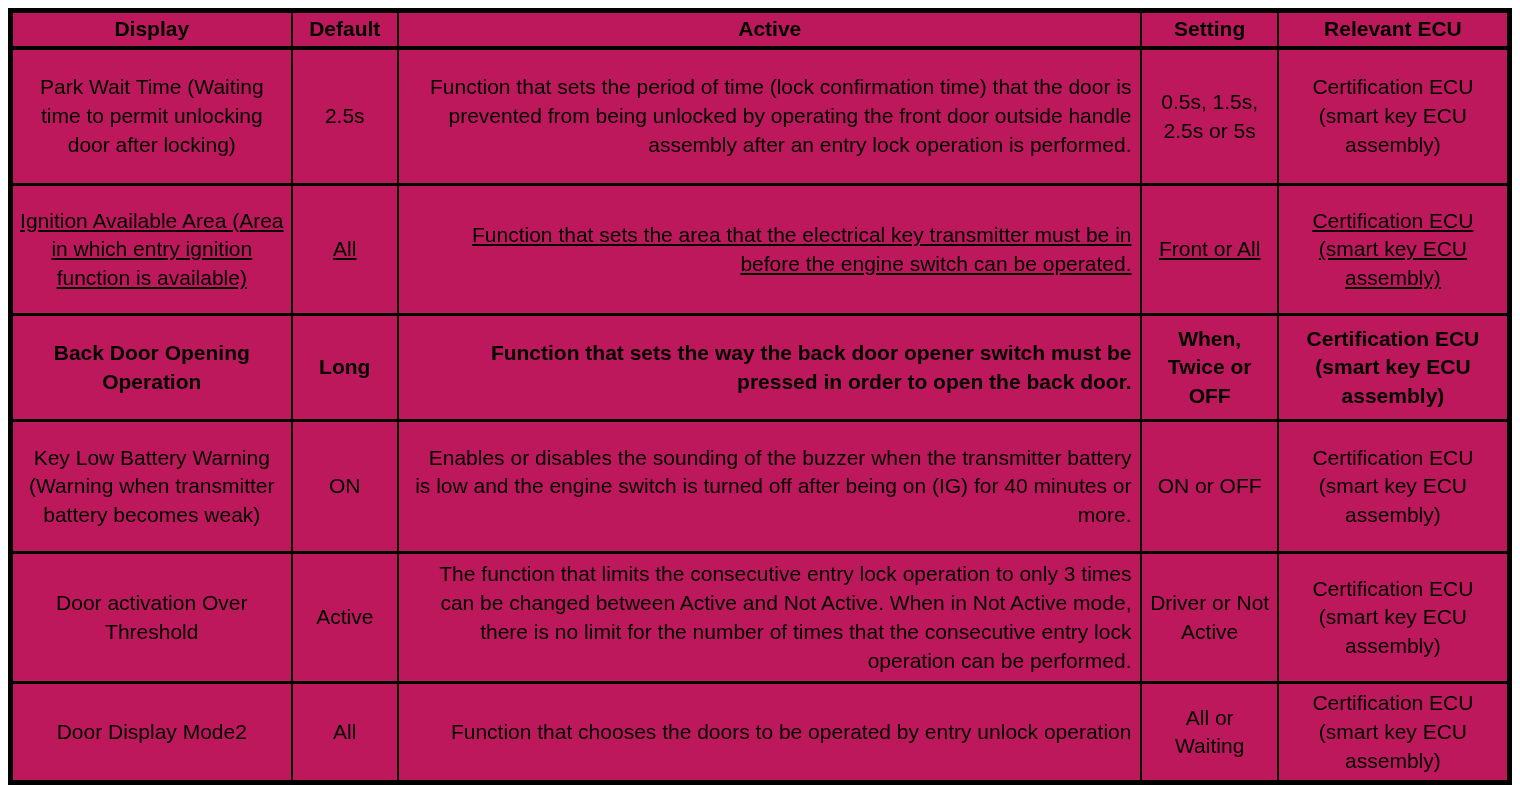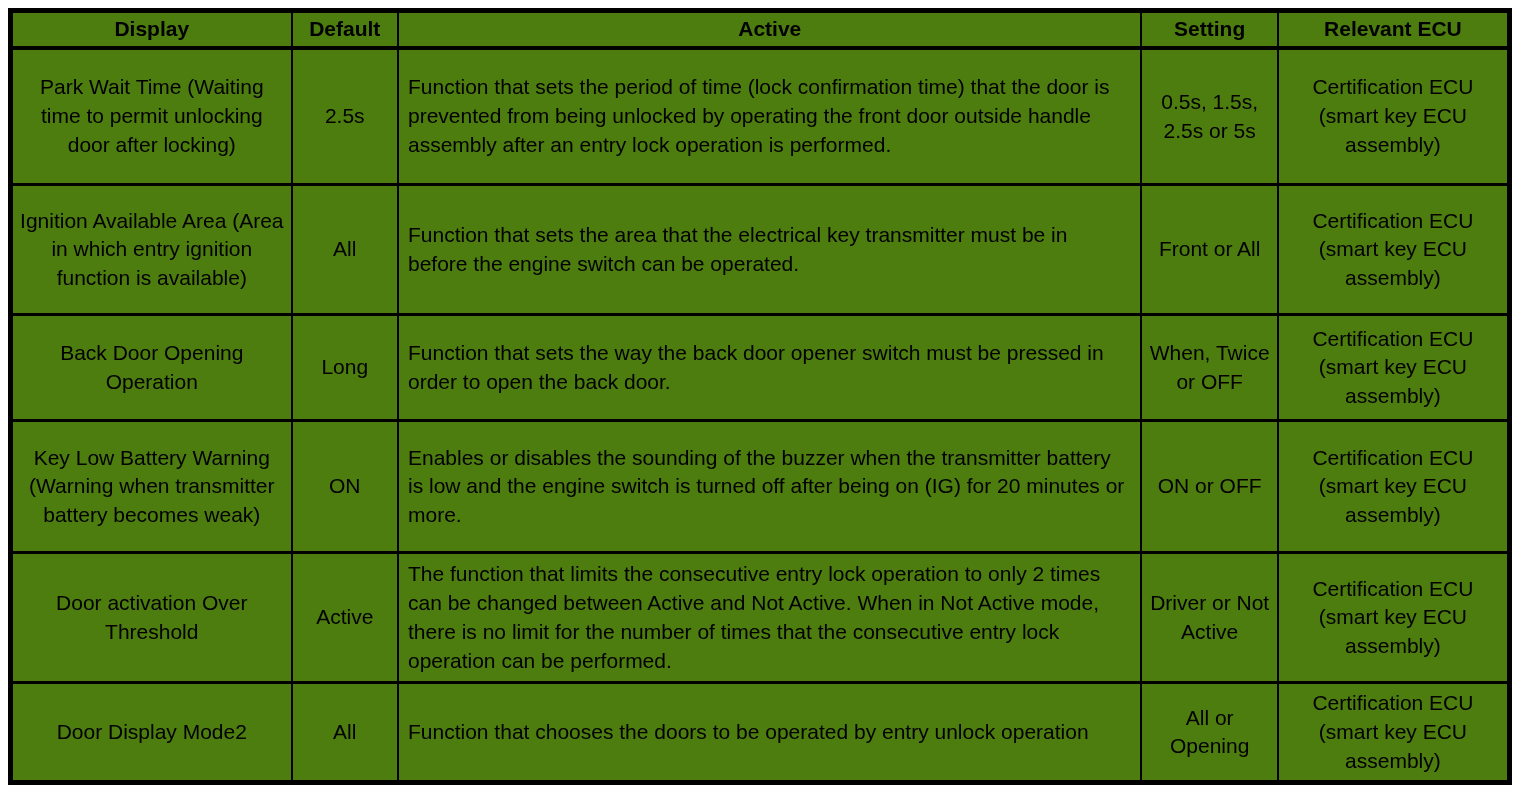--- a/index.html
+++ b/index.html
@@ -14,21 +14,21 @@
     padding: 8px;
     font-family: "Liberation Sans", "DejaVu Sans", sans-serif;
     color: #000000;
   }
   table.spec-table {
     width: 1504px;
     height: 772px;
     border-collapse: collapse;
     table-layout: fixed;
     border: 5px solid #000000;
-    background: #4d7c0f;
+    background: #be185d;
   }
   table.spec-table th,
   table.spec-table td {
     border: 2px solid #000000;
     font-size: 21px;
     line-height: 1.38;
     vertical-align: middle;
     text-align: center;
     padding: 3px 6px;
     color: #000000;
@@ -37,27 +37,27 @@
   table.spec-table thead th {
     font-weight: bold;
     border-bottom: 4px solid #000000;
     padding: 2px 4px;
   }
   table.spec-table tbody td {
     border-top-width: 3px;
     border-bottom-width: 3px;
   }
   table.spec-table td.cell-content {
-    text-align: left;
+    text-align: right;
     padding: 3px 9px;
   }
   thead tr { height: 37px; }
   tbody tr:nth-child(1) { height: 137px; }
-  tbody tr:nth-child(2) { height: 130px; }
-  tbody tr:nth-child(3) { height: 106px; }
+  tbody tr:nth-child(2) { height: 130px; text-decoration: underline; }
+  tbody tr:nth-child(3) { height: 106px; font-weight: bold; }
   tbody tr:nth-child(4) { height: 132px; }
   tbody tr:nth-child(5) { height: 130px; }
   tbody tr:nth-child(6) { height: 100px; }
 </style>
 </head>
 <body>
 
 <table class="spec-table">
   <colgroup>
     <col style="width:18.75%">
@@ -93,32 +93,32 @@
     <tr>
       <td class="cell-display">Back Door Opening Operation</td>
       <td class="cell-default">Long</td>
       <td class="cell-content">Function that sets the way the back door opener switch must be pressed in order to open the back door.</td>
       <td class="cell-setting">When, Twice or OFF</td>
       <td class="cell-relevant-ecu">Certification ECU (smart key ECU assembly)</td>
     </tr>
     <tr>
       <td class="cell-display">Key Low Battery Warning (Warning when transmitter battery becomes weak)</td>
       <td class="cell-default">ON</td>
-      <td class="cell-content">Enables or disables the sounding of the buzzer when the transmitter battery is low and the engine switch is turned off after being on (IG) for 20 minutes or more.</td>
+      <td class="cell-content">Enables or disables the sounding of the buzzer when the transmitter battery is low and the engine switch is turned off after being on (IG) for 40 minutes or more.</td>
       <td class="cell-setting">ON or OFF</td>
       <td class="cell-relevant-ecu">Certification ECU (smart key ECU assembly)</td>
     </tr>
     <tr>
       <td class="cell-display">Door activation Over Threshold</td>
       <td class="cell-default">Active</td>
-      <td class="cell-content">The function that limits the consecutive entry lock operation to only 2 times can be changed between Active and Not Active. When in Not Active mode, there is no limit for the number of times that the consecutive entry lock operation can be performed.</td>
+      <td class="cell-content">The function that limits the consecutive entry lock operation to only 3 times can be changed between Active and Not Active. When in Not Active mode, there is no limit for the number of times that the consecutive entry lock operation can be performed.</td>
       <td class="cell-setting">Driver or Not Active</td>
       <td class="cell-relevant-ecu">Certification ECU (smart key ECU assembly)</td>
     </tr>
     <tr>
       <td class="cell-display">Door Display Mode2</td>
       <td class="cell-default">All</td>
       <td class="cell-content">Function that chooses the doors to be operated by entry unlock operation</td>
-      <td class="cell-setting">All or Opening</td>
+      <td class="cell-setting">All or Waiting</td>
       <td class="cell-relevant-ecu">Certification ECU (smart key ECU assembly)</td>
     </tr>
   </tbody>
 </table>
 
 </body></html>

